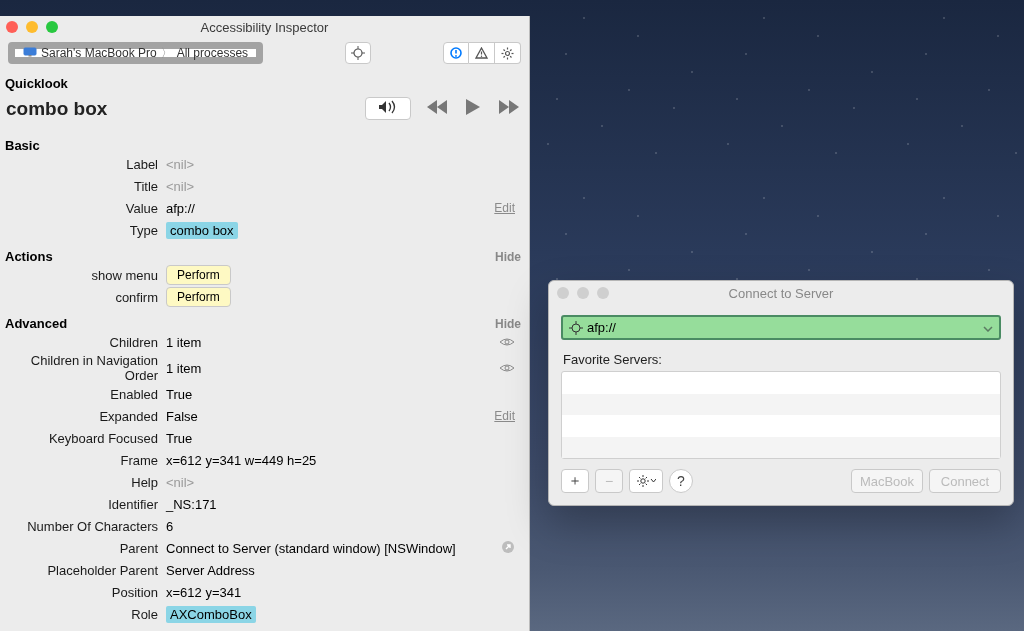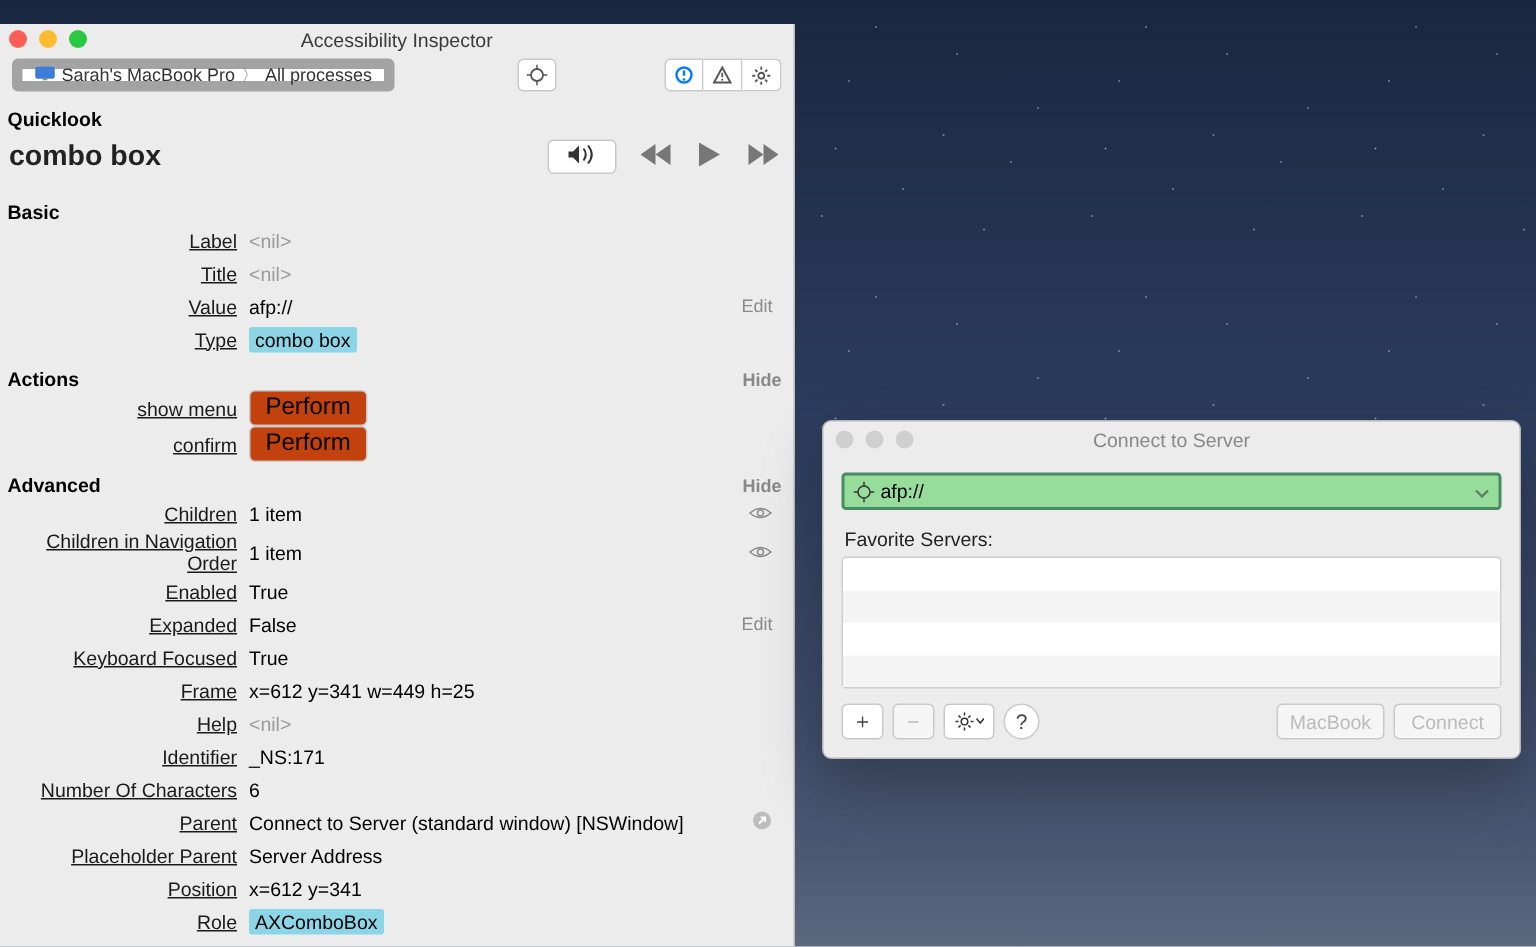--- a/index.html
+++ b/index.html
@@ -97,32 +97,31 @@
     display:flex; align-items:center;
     min-height:22px;
     padding-right:6px;
   }
   .prop-key{
     width:162px;
     text-align:right;
     padding-right:8px;
     color:#1a1a1a;
     font-size:13px;
-    text-decoration:underline;
   }
   .prop-val{
     font-size:13px;
     color:#000;
   }
   .prop-val.nil{color:#9a9a9a;}
   .prop-val.hi{ background:#8bd5e6; padding:1px 4px; border-radius:2px;}
-  .row-extra{margin-left:auto;color:#8a8a8a;font-size:12px;display:flex;align-items:center;gap:10px;}
+  .row-extra{margin-left:auto;color:#8a8a8a;font-size:12px;display:flex;align-items:center;gap:10px;text-decoration:underline;}
   .eye{width:16px;height:12px;display:inline-block;}
   .eye svg{width:100%;height:100%;stroke:#8a8a8a;fill:none;}
-  .perf-btn{border:1px solid #c9c9c9;background:#c2410c;border-radius:4px;padding:2px 10px;font-size:16px;}
+  .perf-btn{border:1px solid #c9c9c9;background:#fef9c3;border-radius:4px;padding:2px 10px;font-size:12px;}
   .hide-link{color:#888; font-size:12px;}
 
   
   .cts-window{
     position:absolute;
     left:548px; top:280px;
     width:466px;
     background:#ececec;
     border:1px solid #b5b5b5;
     border-radius:6px;

